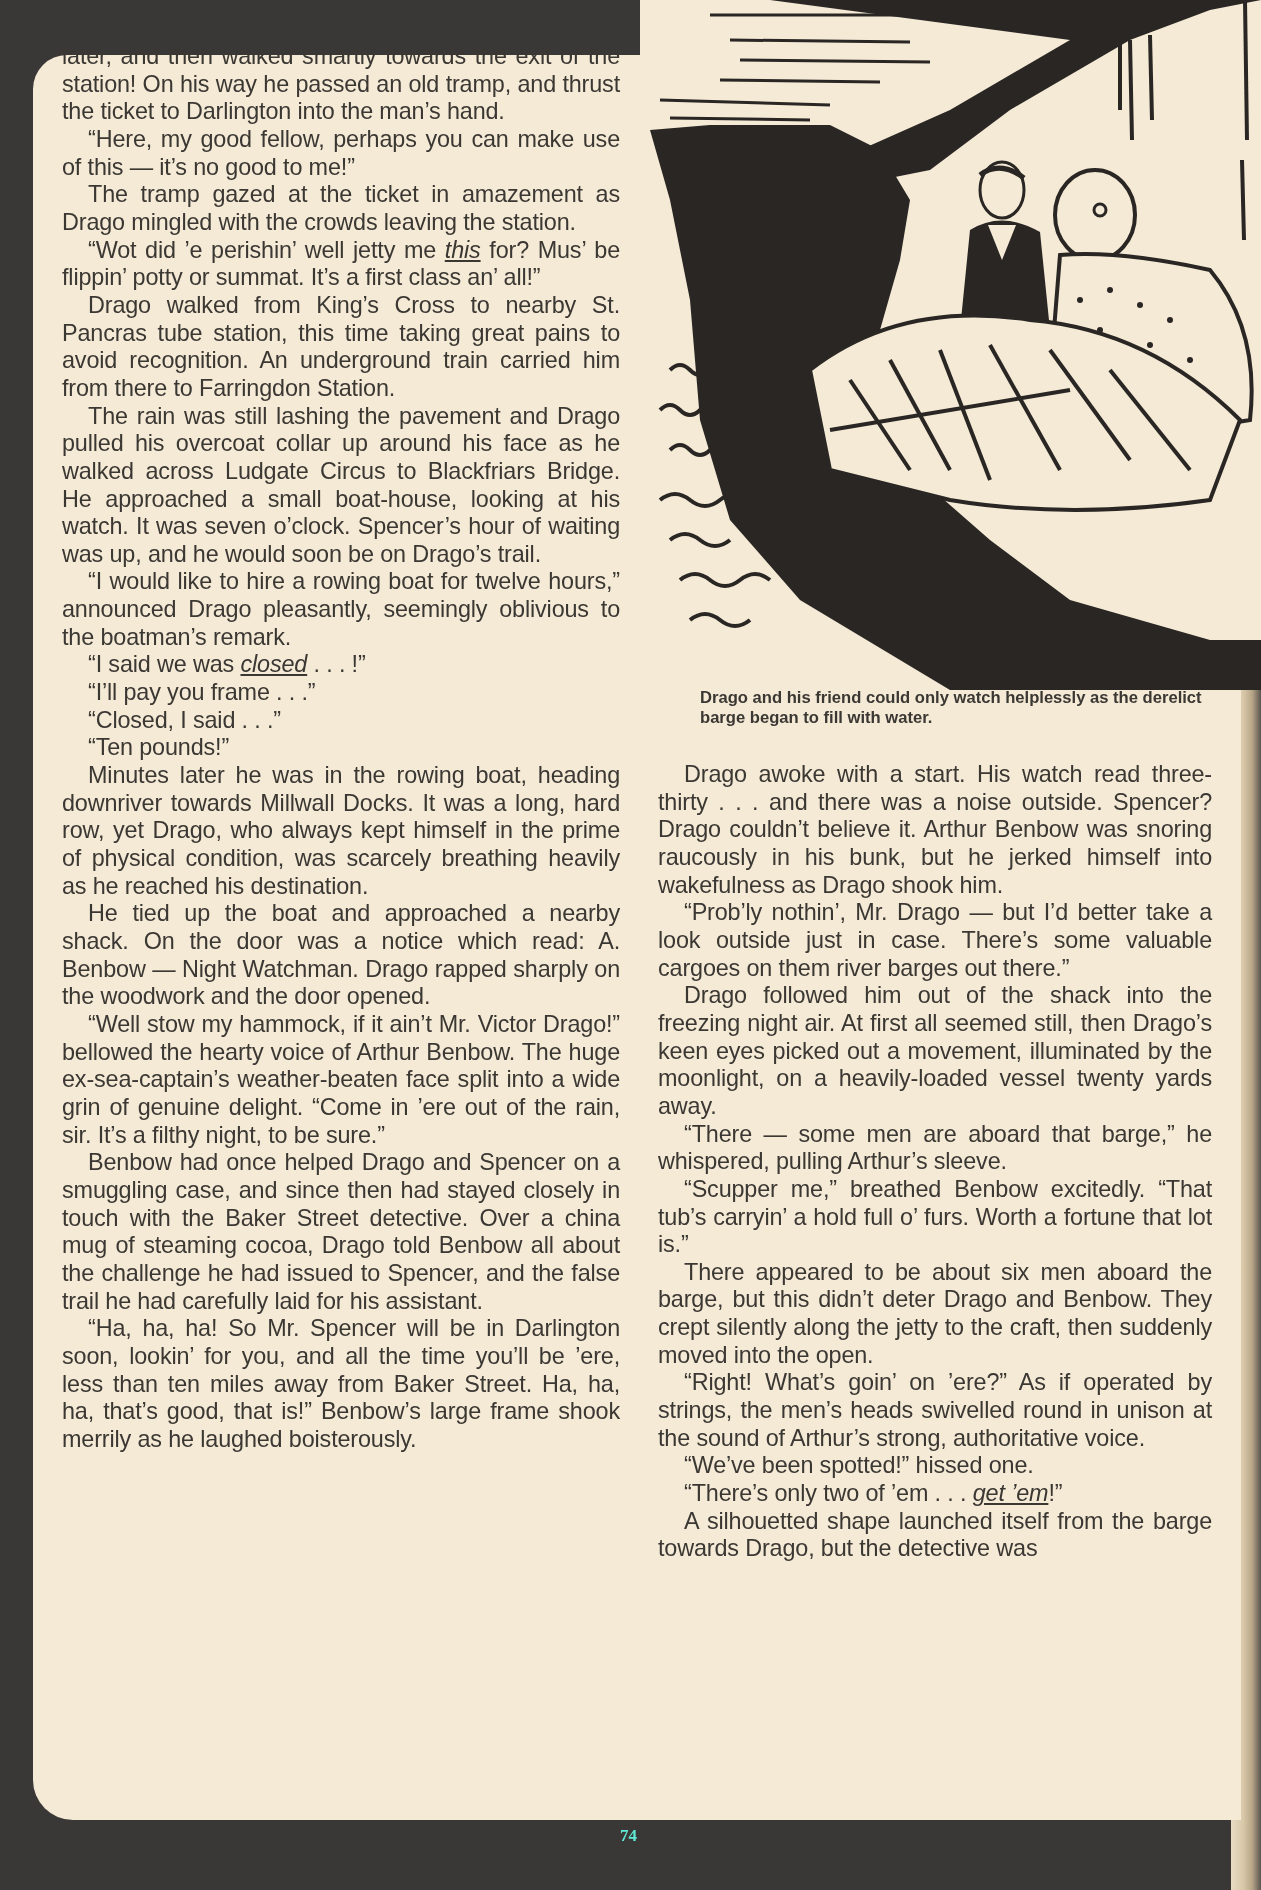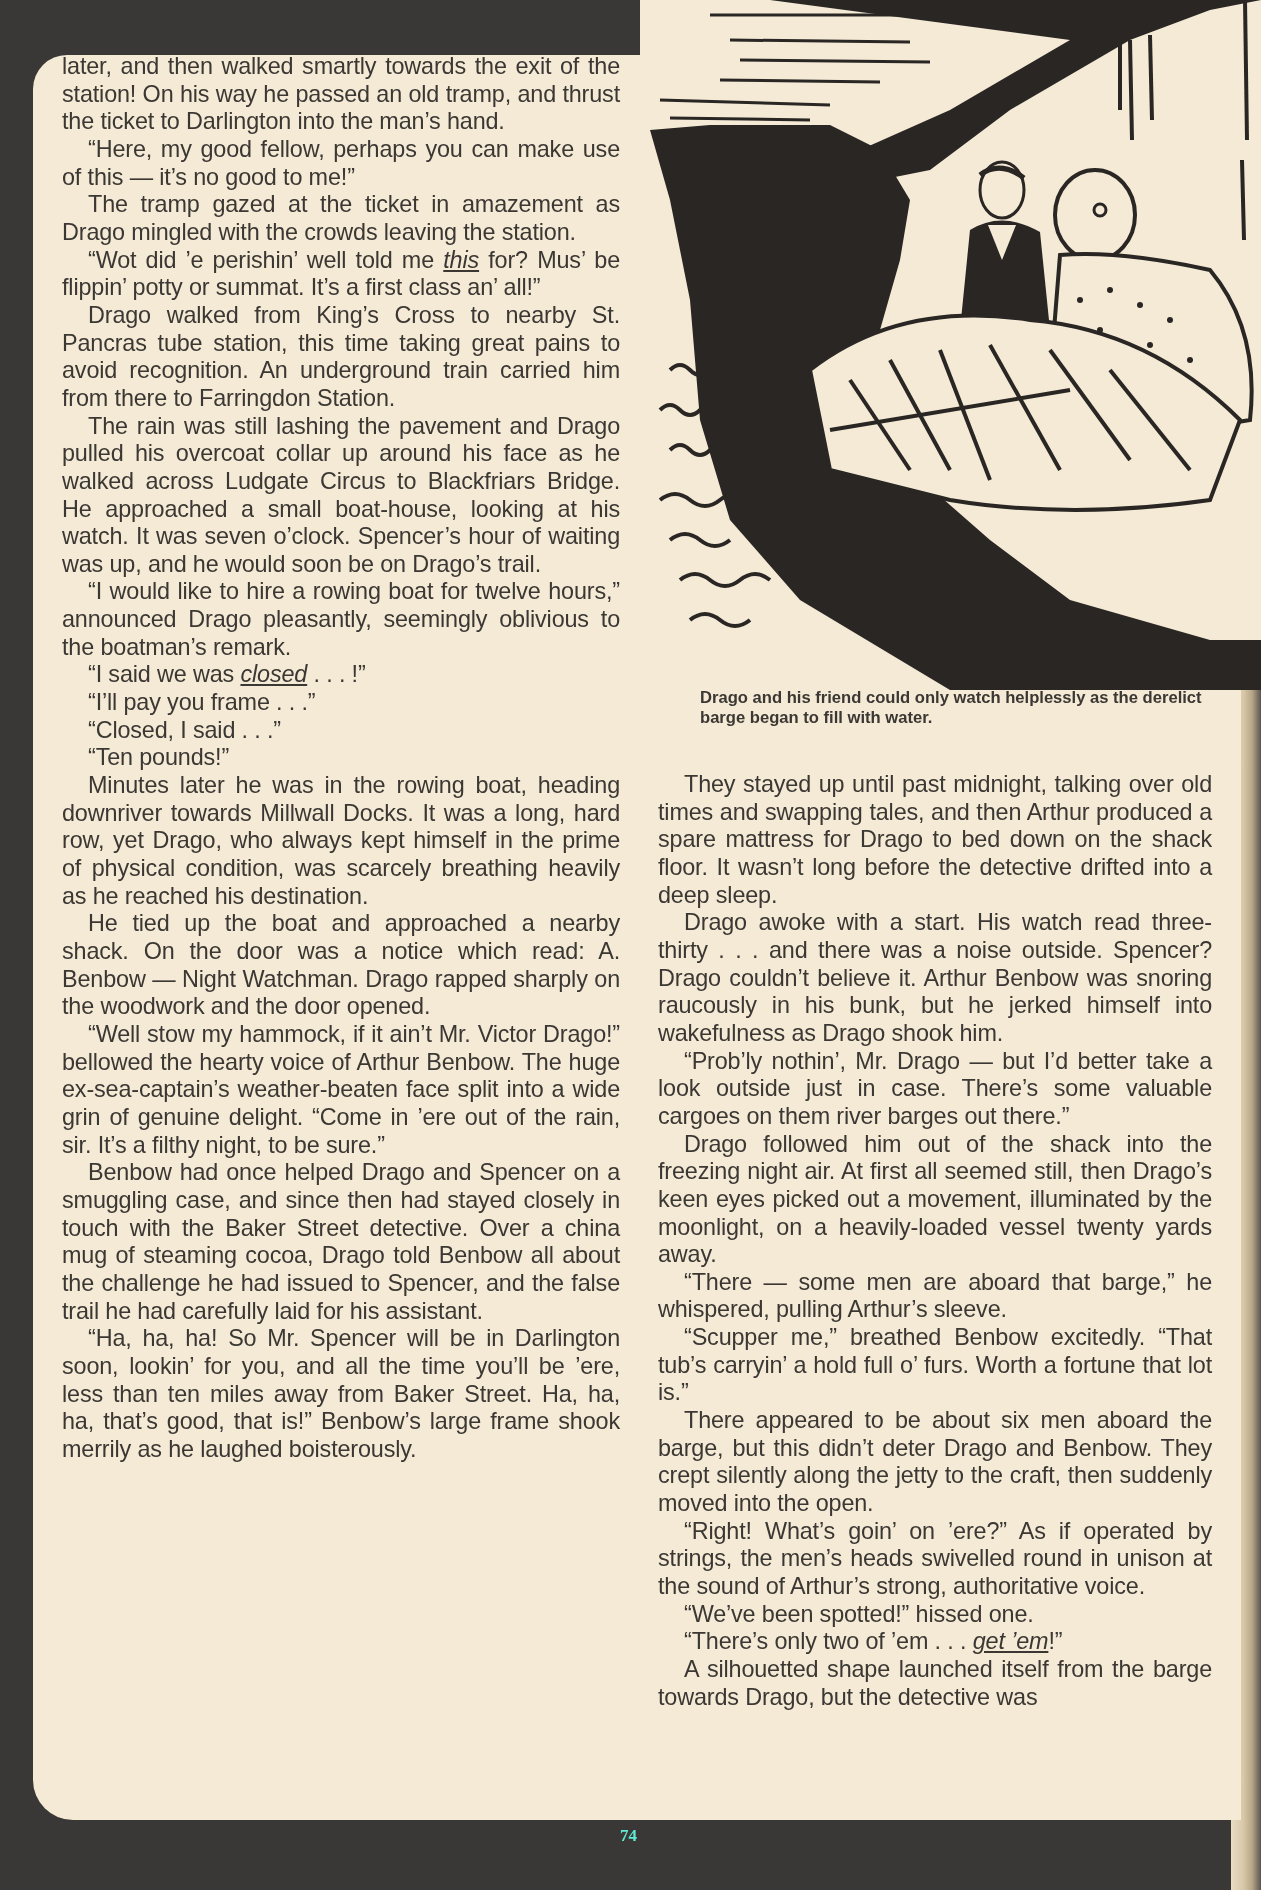--- a/index.html
+++ b/index.html
@@ -23,21 +23,20 @@
     position:absolute; left:640px; top:0; width:621px; height:80px;
     background:#f4ead6;
   }
   .col {
     position:absolute;
     color:#3b3733;
     font-size:23.4px;
     line-height:27.65px;
     text-align:justify;
     letter-spacing:-0.15px;
-    margin-top:10px;
   }
   .col-left { left:62px; top:43px; width:558px; }
   .col-right { left:658px; top:761px; width:554px; }
   .col p { margin:0; text-indent:26px; }
   .col p.noindent { text-indent:0; }
   .col p.last { text-align-last:left; }
   .col em { font-style:italic;text-decoration:underline; }
   .caption {
     position:absolute; left:700px; top:688px; width:520px;
     color:#3b3733; font-weight:bold;
@@ -127,37 +126,36 @@
     </g>
   </svg>
 </div>
 
 <div class="caption">Drago and his friend could only watch helplessly as the derelict barge began to fill with water.</div>
 
 <div class="col col-left">
   <p class="noindent">later, and then walked smartly towards the exit of the station! On his way he passed an old tramp, and thrust the ticket to Darlington into the man’s hand.</p>
   <p>“Here, my good fellow, perhaps you can make use of this — it’s no good to me!”</p>
   <p>The tramp gazed at the ticket in amazement as Drago mingled with the crowds leaving the station.</p>
-  <p><span>“Wot did ’e perishin’ well told me </span><em>this</em><span> for? Mus’ be flippin’ potty or summat. It’s a first class an’ all!”</span></p>
+  <p><span>“Wot did ’e perishin’ well jetty me </span><em>this</em><span> for? Mus’ be flippin’ potty or summat. It’s a first class an’ all!”</span></p>
   <p>Drago walked from King’s Cross to nearby St. Pancras tube station, this time taking great pains to avoid recognition. An underground train carried him from there to Farringdon Station.</p>
   <p>The rain was still lashing the pavement and Drago pulled his overcoat collar up around his face as he walked across Ludgate Circus to Blackfriars Bridge. He approached a small boat-house, looking at his watch. It was seven o’clock. Spencer’s hour of waiting was up, and he would soon be on Drago’s trail.</p>
   <p>“I would like to hire a rowing boat for twelve hours,” announced Drago pleasantly, seemingly oblivious to the boatman’s remark.</p>
   <p><span>“I said we was </span><em>closed</em><span> . . . !”</span></p>
   <p>“I’ll pay you frame . . .”</p>
   <p>“Closed, I said . . .”</p>
   <p>“Ten pounds!”</p>
   <p>Minutes later he was in the rowing boat, heading downriver towards Millwall Docks. It was a long, hard row, yet Drago, who always kept himself in the prime of physical condition, was scarcely breathing heavily as he reached his destination.</p>
   <p>He tied up the boat and approached a nearby shack. On the door was a notice which read: A. Benbow — Night Watchman. Drago rapped sharply on the woodwork and the door opened.</p>
   <p>“Well stow my hammock, if it ain’t Mr. Victor Drago!” bellowed the hearty voice of Arthur Benbow. The huge ex-sea-captain’s weather-beaten face split into a wide grin of genuine delight. “Come in ’ere out of the rain, sir. It’s a filthy night, to be sure.”</p>
   <p>Benbow had once helped Drago and Spencer on a smuggling case, and since then had stayed closely in touch with the Baker Street detective. Over a china mug of steaming cocoa, Drago told Benbow all about the challenge he had issued to Spencer, and the false trail he had carefully laid for his assistant.</p>
   <p>“Ha, ha, ha! So Mr. Spencer will be in Darlington soon, lookin’ for you, and all the time you’ll be ’ere, less than ten miles away from Baker Street. Ha, ha, ha, that’s good, that is!” Benbow’s large frame shook merrily as he laughed boisterously.</p>
 </div>
 
 <div class="col col-right">
-  <p>They stayed up until past midnight, talking over old times and swapping tales, and then Arthur produced a spare mattress for Drago to bed down on the shack floor. It wasn’t long before the detective drifted into a deep sleep.</p>
   <p>Drago awoke with a start. His watch read three-thirty . . . and there was a noise outside. Spencer? Drago couldn’t believe it. Arthur Benbow was snoring raucously in his bunk, but he jerked himself into wakefulness as Drago shook him.</p>
   <p>“Prob’ly nothin’, Mr. Drago — but I’d better take a look outside just in case. There’s some valuable cargoes on them river barges out there.”</p>
   <p>Drago followed him out of the shack into the freezing night air. At first all seemed still, then Drago’s keen eyes picked out a movement, illuminated by the moonlight, on a heavily-loaded vessel twenty yards away.</p>
   <p>“There — some men are aboard that barge,” he whispered, pulling Arthur’s sleeve.</p>
   <p>“Scupper me,” breathed Benbow excitedly. “That tub’s carryin’ a hold full o’ furs. Worth a fortune that lot is.”</p>
   <p>There appeared to be about six men aboard the barge, but this didn’t deter Drago and Benbow. They crept silently along the jetty to the craft, then suddenly moved into the open.</p>
   <p>“Right! What’s goin’ on ’ere?” As if operated by strings, the men’s heads swivelled round in unison at the sound of Arthur’s strong, authoritative voice.</p>
   <p>“We’ve been spotted!” hissed one.</p>
   <p><span>“There’s only two of ’em . . . </span><em>get ’em</em><span>!”</span></p>
   <p class="last">A silhouetted shape launched itself from the barge towards Drago, but the detective was</p>

